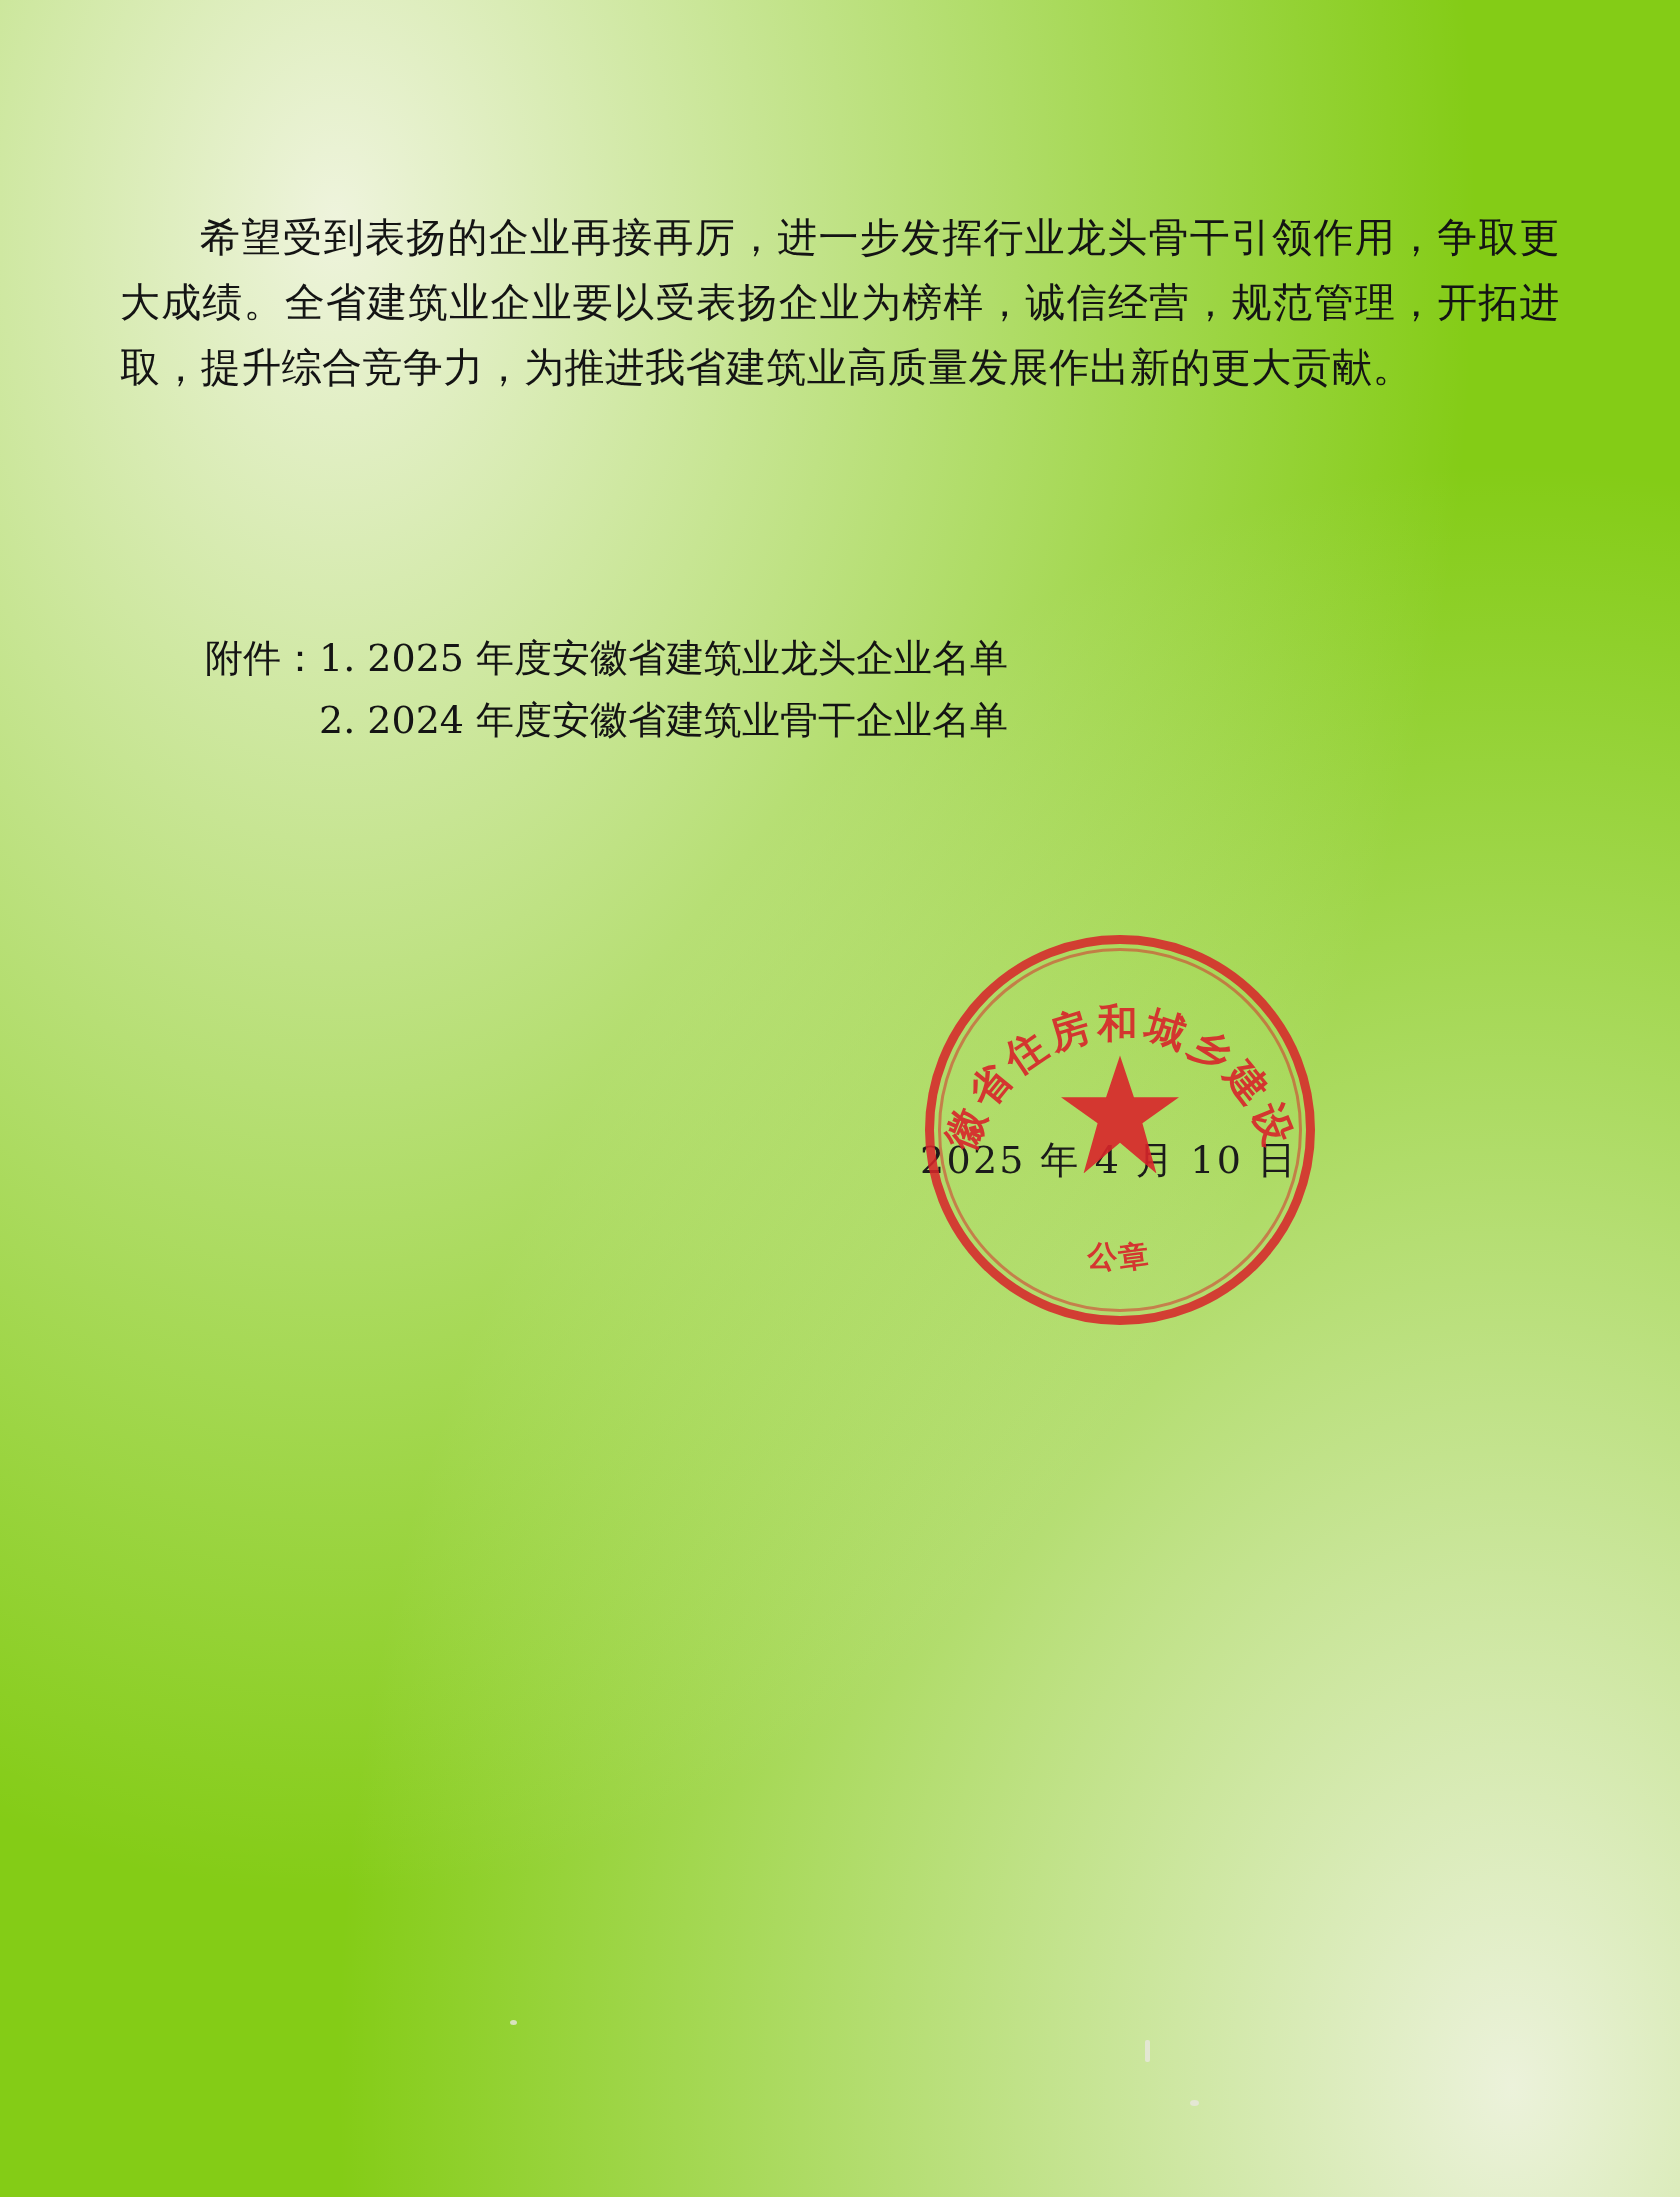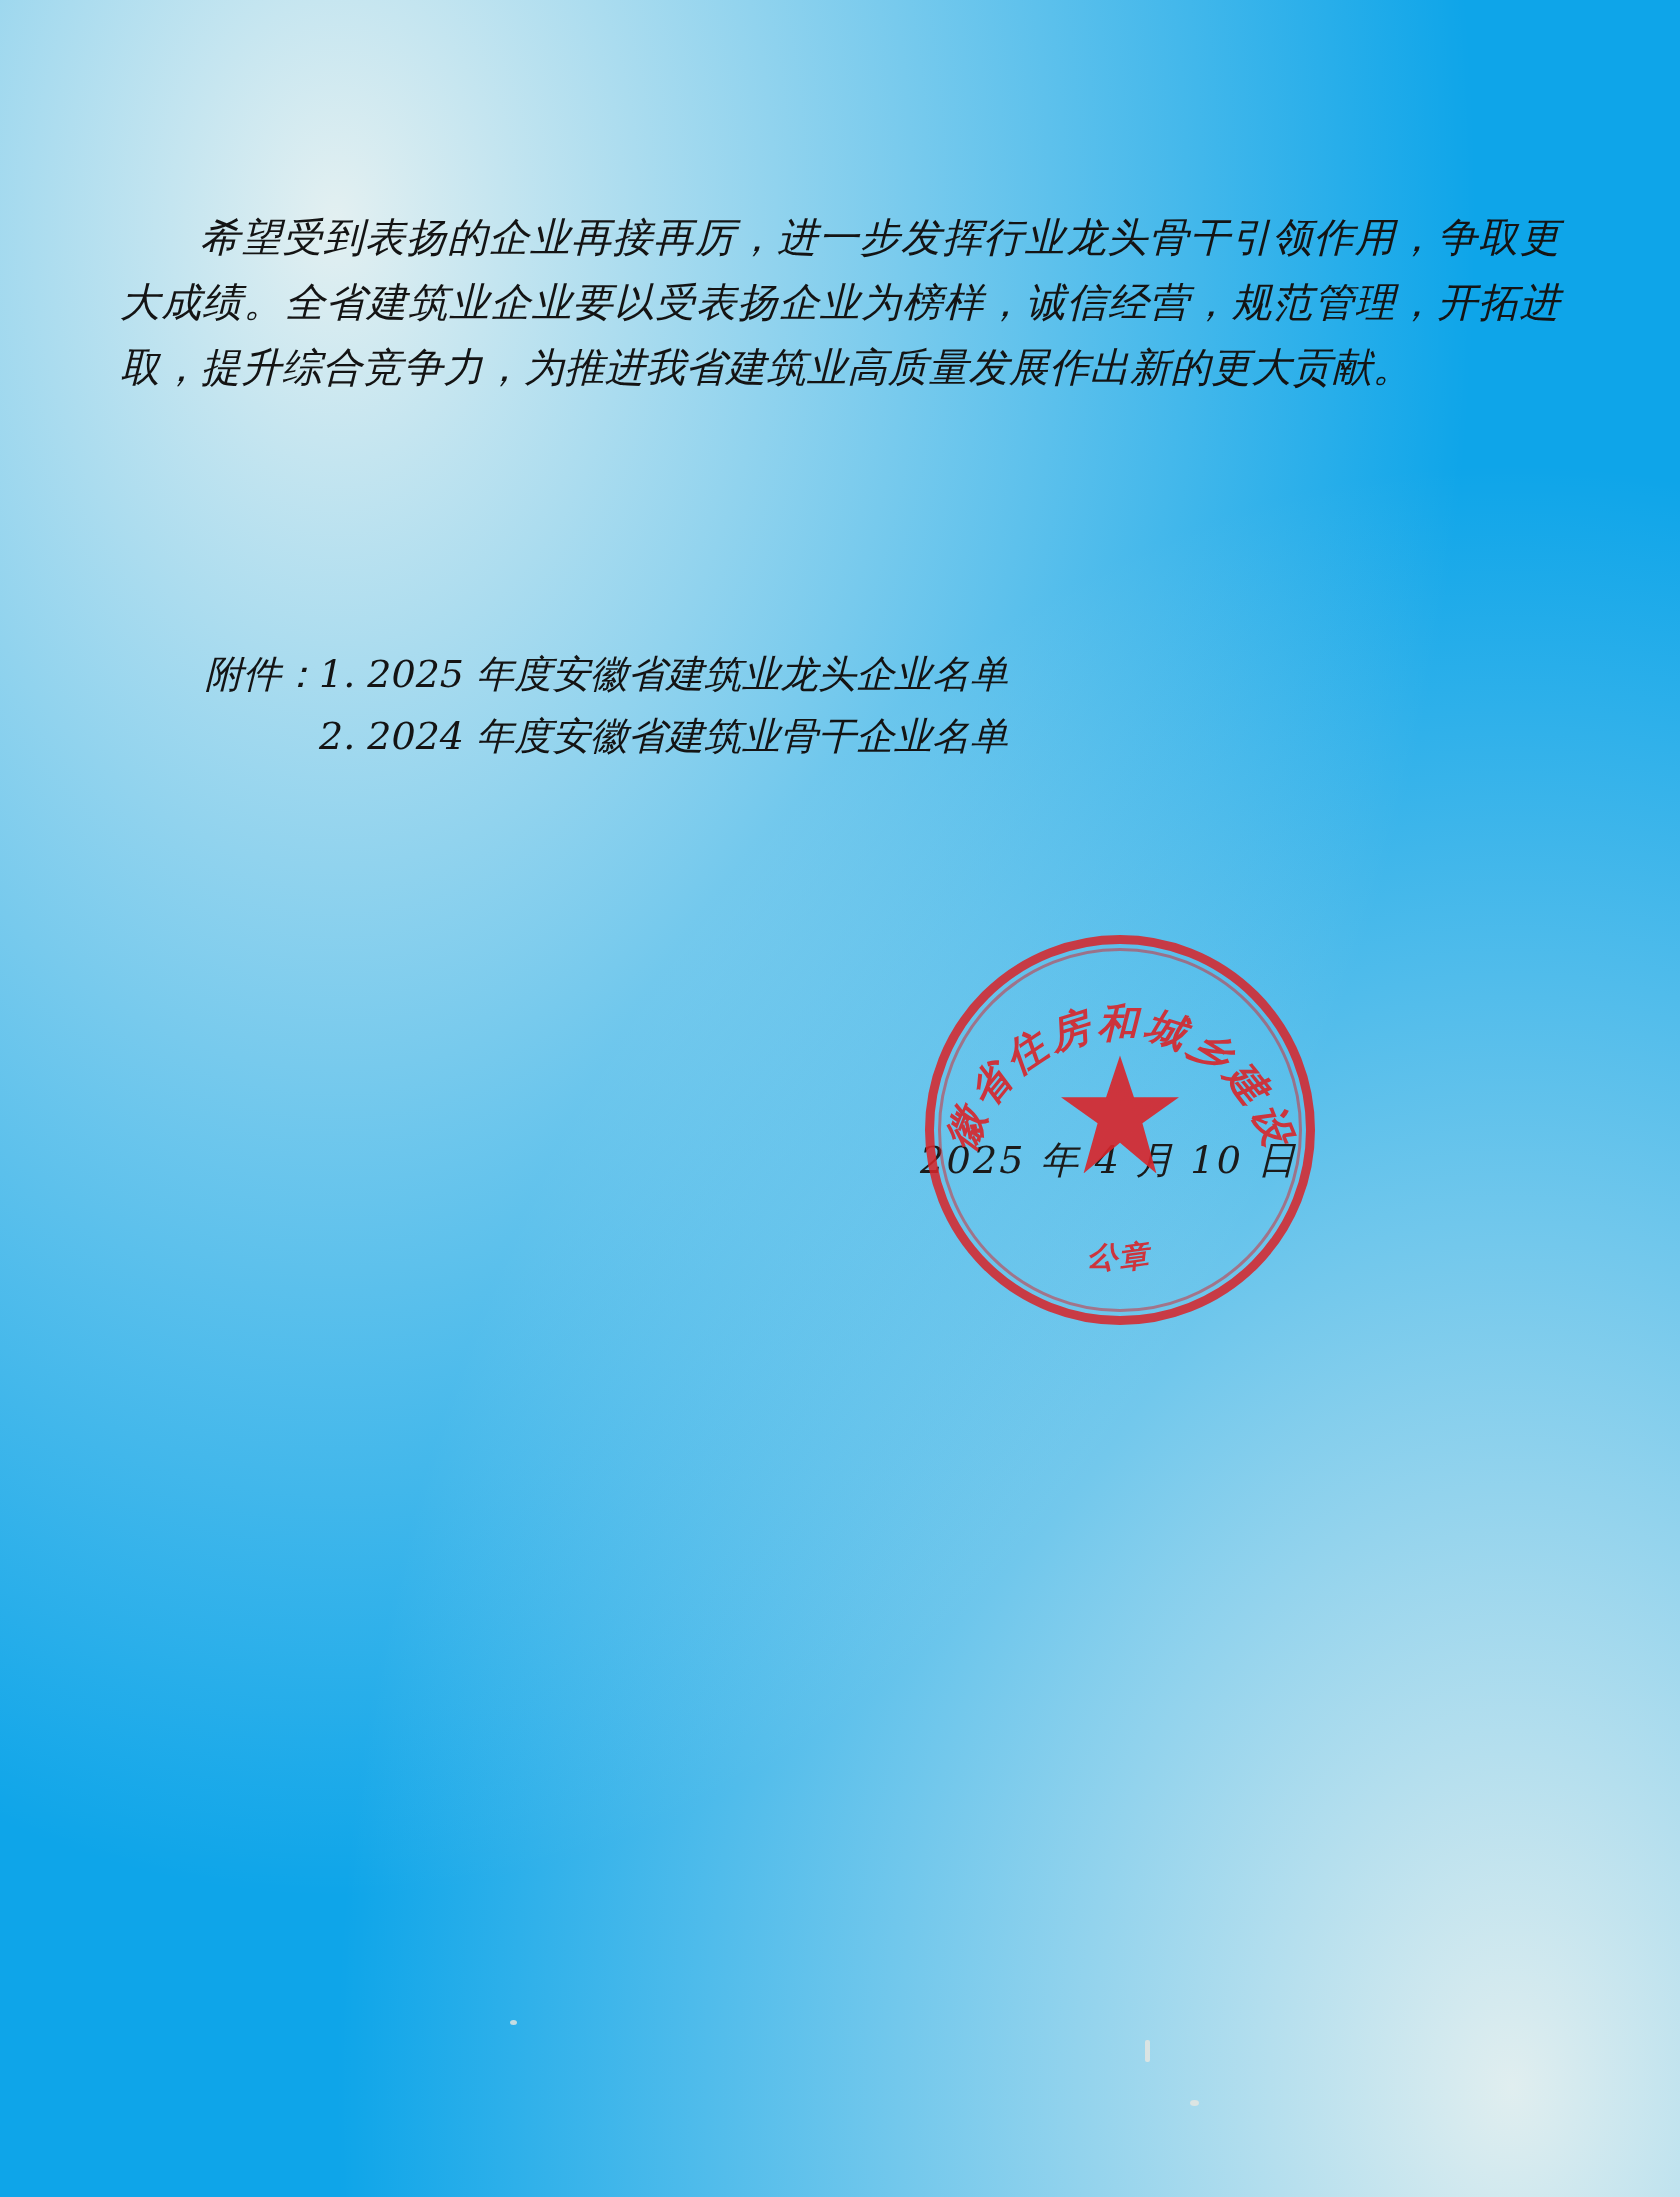--- a/index.html
+++ b/index.html
@@ -13,22 +13,21 @@
     position: relative;
     font-family: "DejaVu Serif", "Liberation Serif", serif;
     color: #1a1a1a;
     overflow: hidden;
   }
 
   
   .page {
     position: absolute;
     inset: 0;
-    background: #0ea5e9;
-    font-style: italic;
+    background: #84cc16;
   }
   .paper-shade {
     position: absolute;
     inset: 0;
     background:
       radial-gradient(ellipse at 20% 10%, rgba(250,248,242,0.9) 0%, rgba(255,255,255,0) 60%),
       radial-gradient(ellipse at 90% 95%, rgba(247,246,240,0.9) 0%, rgba(255,255,255,0) 55%);
     pointer-events: none;
   }
 
@@ -47,21 +46,21 @@
     text-justify: inter-ideograph;
     text-indent: 2em;
     margin: 0;
     color: #141414;
     font-family: "DejaVu Serif", "Liberation Serif", serif;
   }
 
   .attachments {
     position: absolute;
     left: 205px;
-    top: 644px;
+    top: 628px;
     width: 1200px;
   }
   .att-row {
     display: flex;
     align-items: baseline;
     font-size: 38px;
     line-height: 1.62;
     color: #141414;
   }
   .att-label {

